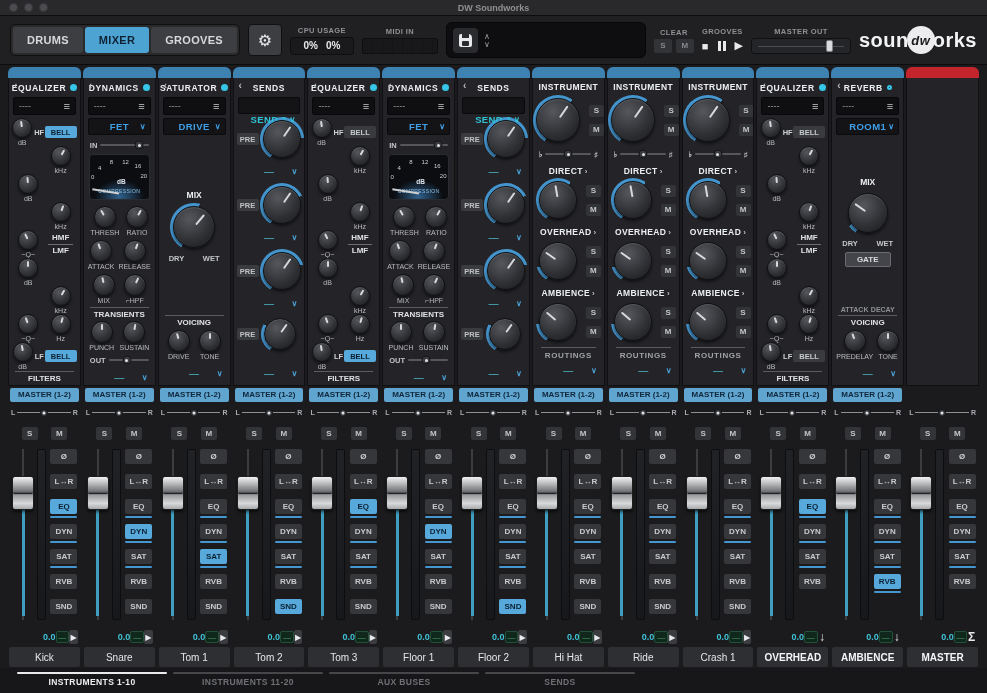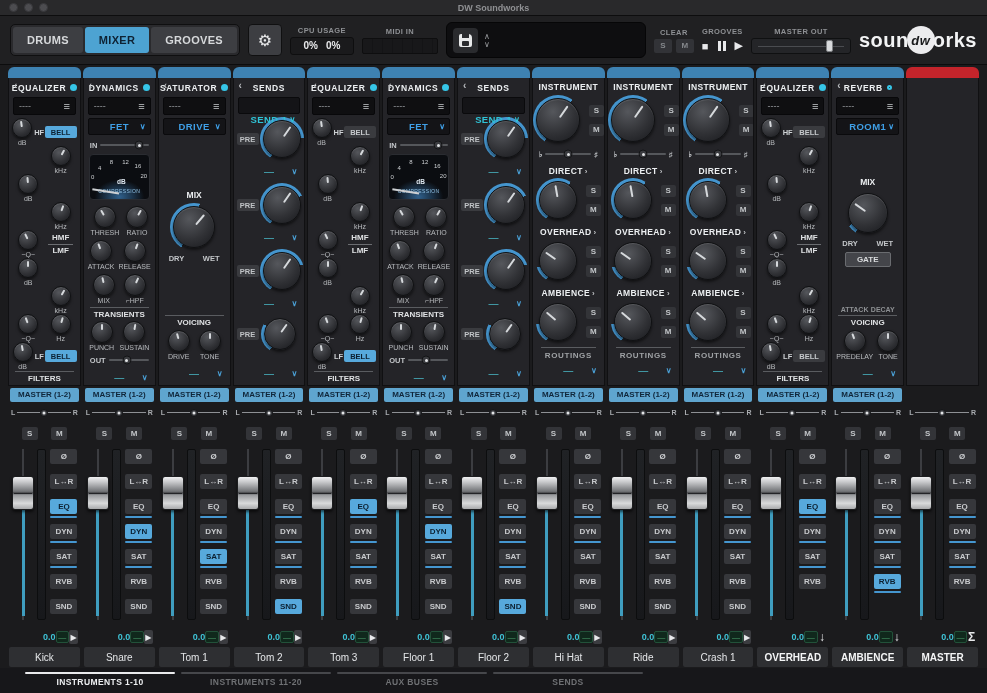--- a/index.html
+++ b/index.html
@@ -147,21 +147,21 @@
   .valrow{height:18px;flex:none;display:flex;align-items:center;justify-content:space-between;padding:0 3px;margin-left:32px;}
   .vnum{color:#3fc3d6;font-size:9px;font-weight:bold;}
   .vdisp{width:25px;height:12px;background:#10281c;border:1px solid #225139;border-radius:2px;color:#4ea772;font-size:8px;display:flex;align-items:center;justify-content:center;}
   .vplay{width:17px;height:14px;background:#3b3c40;border-radius:2px;color:#e8e9eb;font-size:8px;display:flex;align-items:center;justify-content:center;}
   .vglyph{color:#e8e9eb;font-size:12px;font-weight:bold;width:17px;text-align:center;}
   .namerow{height:22px;flex:none;padding:1px 1px;}
   .namebtn{width:100%;height:100%;background:#2e2f32;border-radius:2px;color:#e4e6e8;font-size:10px;display:flex;align-items:center;justify-content:center;white-space:nowrap;overflow:hidden;}
   .namebtn.bus{font-weight:bold;color:#f4f5f6;}
 
   
-  .tabsbar{height:25px;flex:none;background:#17171a;display:flex;padding:2px 0 0 22px;}
+  .tabsbar{height:25px;flex:none;background:#17171a;display:flex;padding:2px 0 0 14px;}
   .btab{width:156px;display:flex;flex-direction:column;align-items:center;gap:3px;padding-top:2px;}
   .btab .line{width:96%;height:2px;background:#46474b;border-radius:1px;}
   .btab.act .line{background:#e9eaec;}
   .btab .blbl{font-size:8.5px;font-weight:bold;color:#6f7174;letter-spacing:.4px;}
   .btab.act .blbl{color:#eceef0;}
 </style>
 </head>
 <body>
 
 <div class="window">

